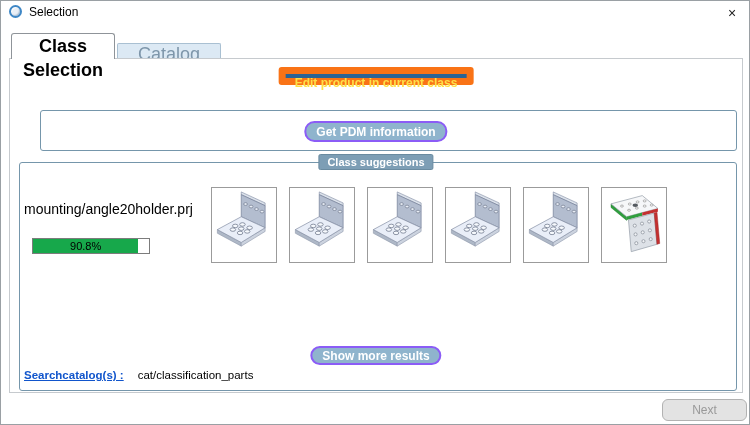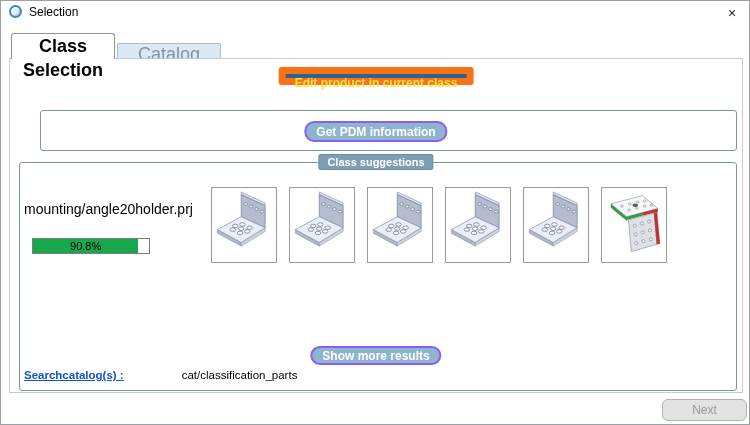--- a/index.html
+++ b/index.html
@@ -79,21 +79,21 @@
     position:absolute;left:201px;top:128px;display:flex;gap:12px;
   }
   .thumb{
     width:66px;height:76px;background:#fff;border:1px solid #9b9b9b;
     display:flex;align-items:center;justify-content:center;
   }
   .search-line{
     position:absolute;left:14px;top:310px;font-size:11.5px;white-space:nowrap;
   }
   .search-link{color:#1155cc;font-weight:bold;text-decoration:underline;margin-right:14px;}
-  .search-value{color:#000;margin-left:44px;}
+  .search-value{color:#000;}
   
   .btn-next{
     position:absolute;left:661px;top:398px;width:85px;height:22px;
     background:#e3e3e3;border:1px solid #b2b2b2;border-radius:6px;
     color:#999;font-size:12px;text-align:center;line-height:20px;
   }
 </style>
 </head>
 <body>
 

